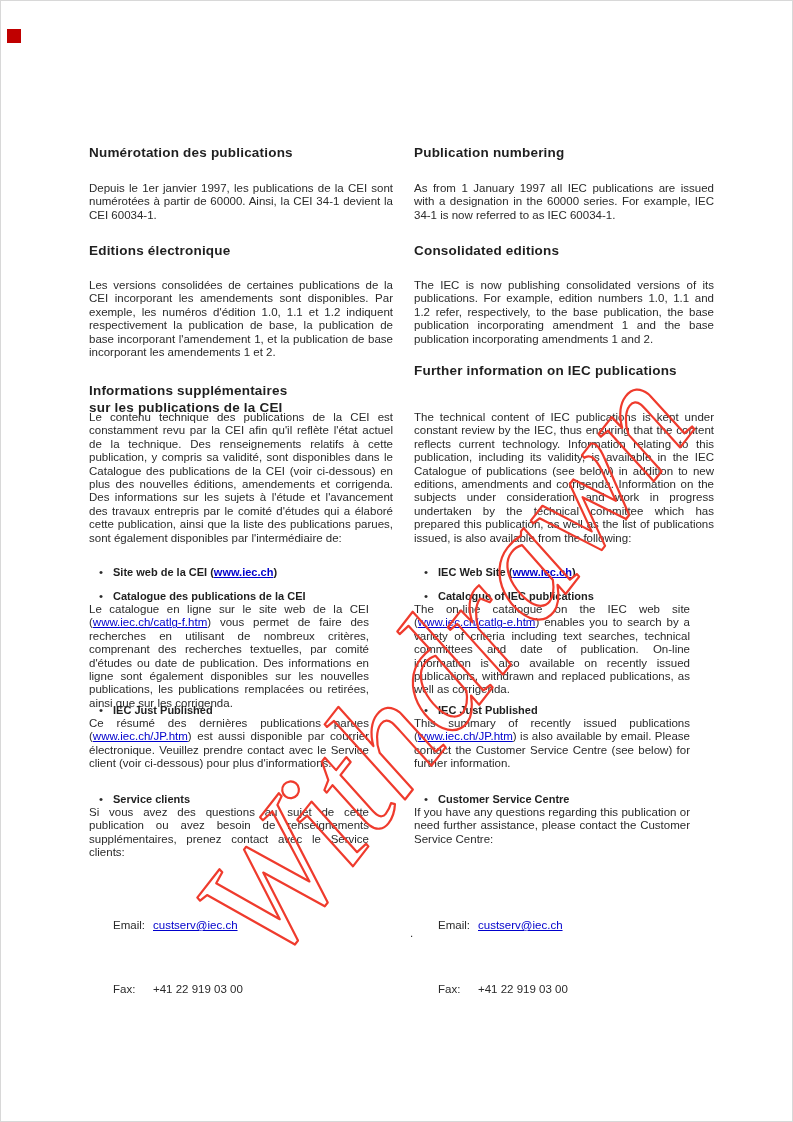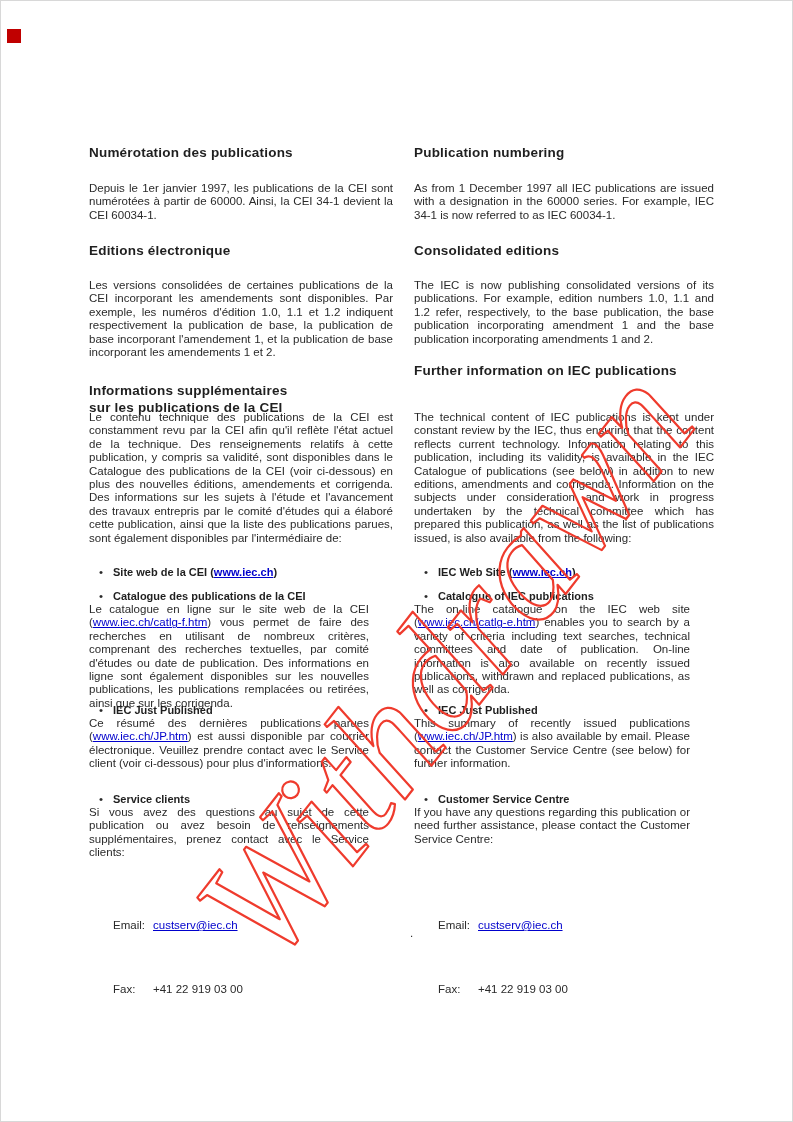--- a/index.html
+++ b/index.html
@@ -113,21 +113,21 @@
     </div>
     <div>
       <span class="clabel">Fax:</span><span>+41 22 919 03 00</span>
     </div>
   </div>
 
   <div class="cell col-en" style="top:143px">
     <h3 class="hd">Publication numbering</h3>
   </div>
   <div class="cell col-en" style="top:181px">
-    <p class="body">As from 1 December 1997 all IEC publications are issued with a designation in the 60000 series. For example, IEC 34-1 is now referred to as IEC 60034-1.</p>
+    <p class="body">As from 1 January 1997 all IEC publications are issued with a designation in the 60000 series. For example, IEC 34-1 is now referred to as IEC 60034-1.</p>
   </div>
 
   <div class="cell col-en" style="top:241px">
     <h3 class="hd">Consolidated editions</h3>
   </div>
   <div class="cell col-en" style="top:278px">
     <p class="body">The IEC is now publishing consolidated versions of its publications. For example, edition numbers 1.0, 1.1 and 1.2 refer, respectively, to the base publication, the base publication incorporating amendment 1 and the base publication incorporating amendments 1 and 2.</p>
   </div>
 
   <div class="cell col-en" style="top:361px">

